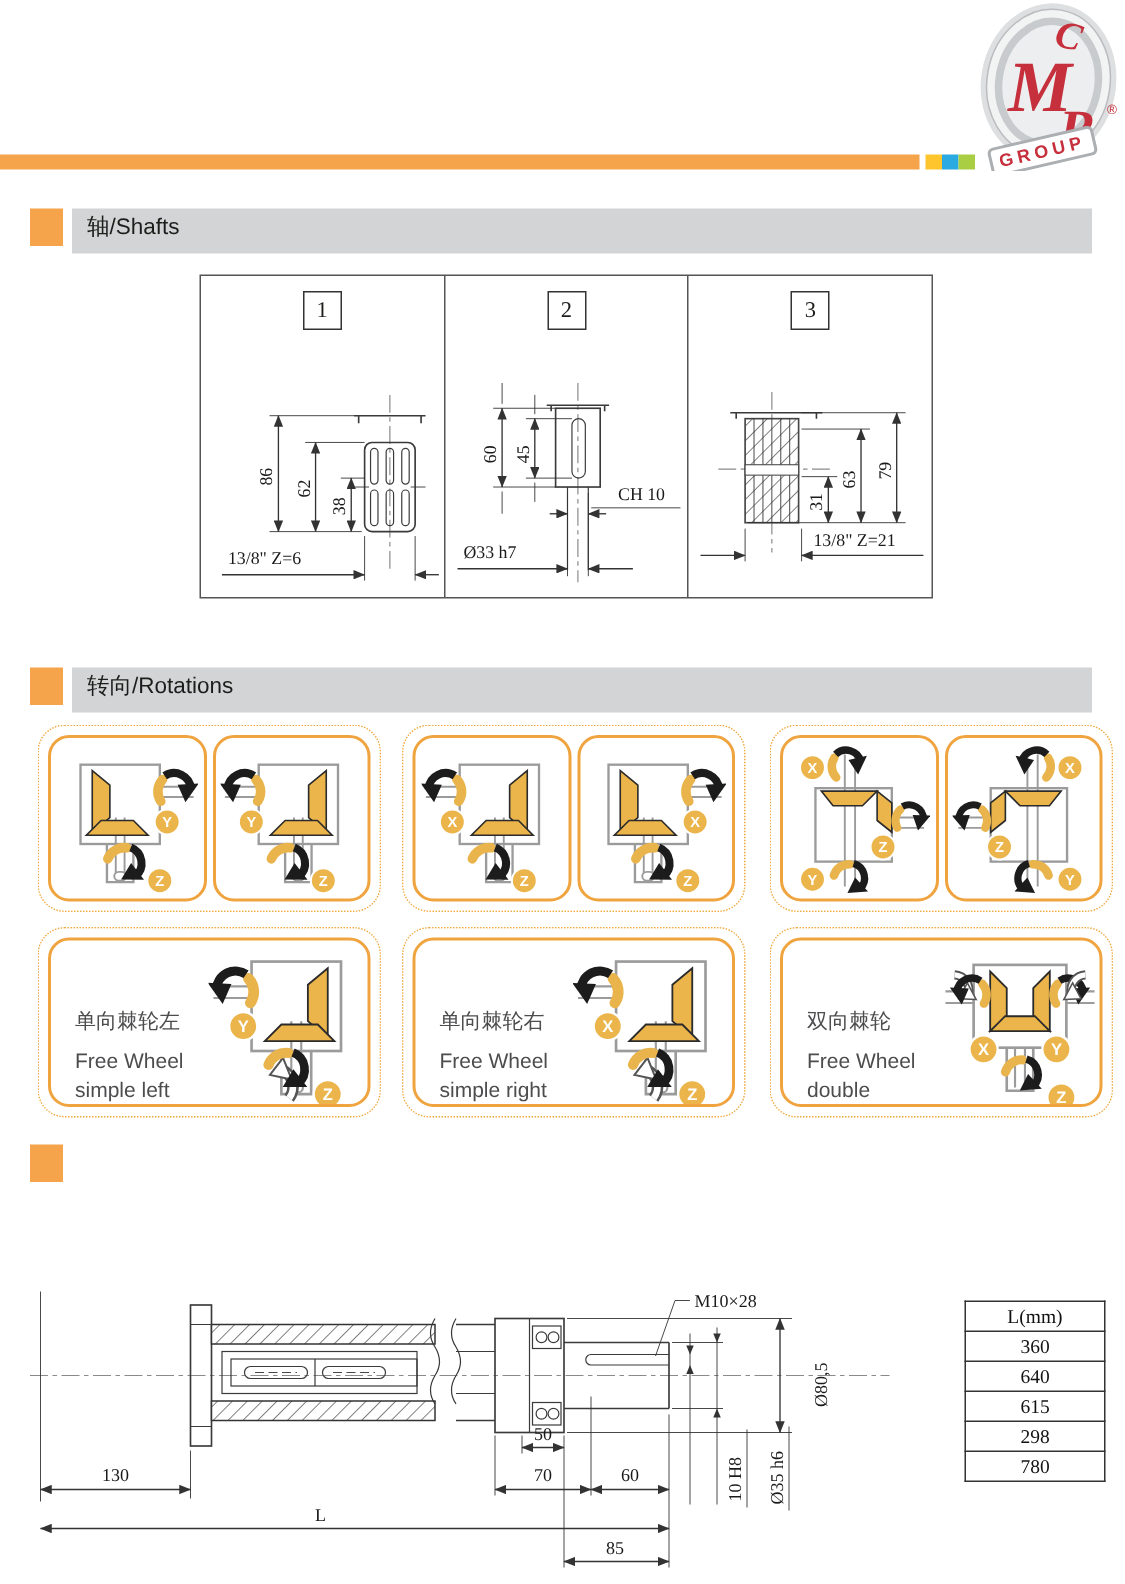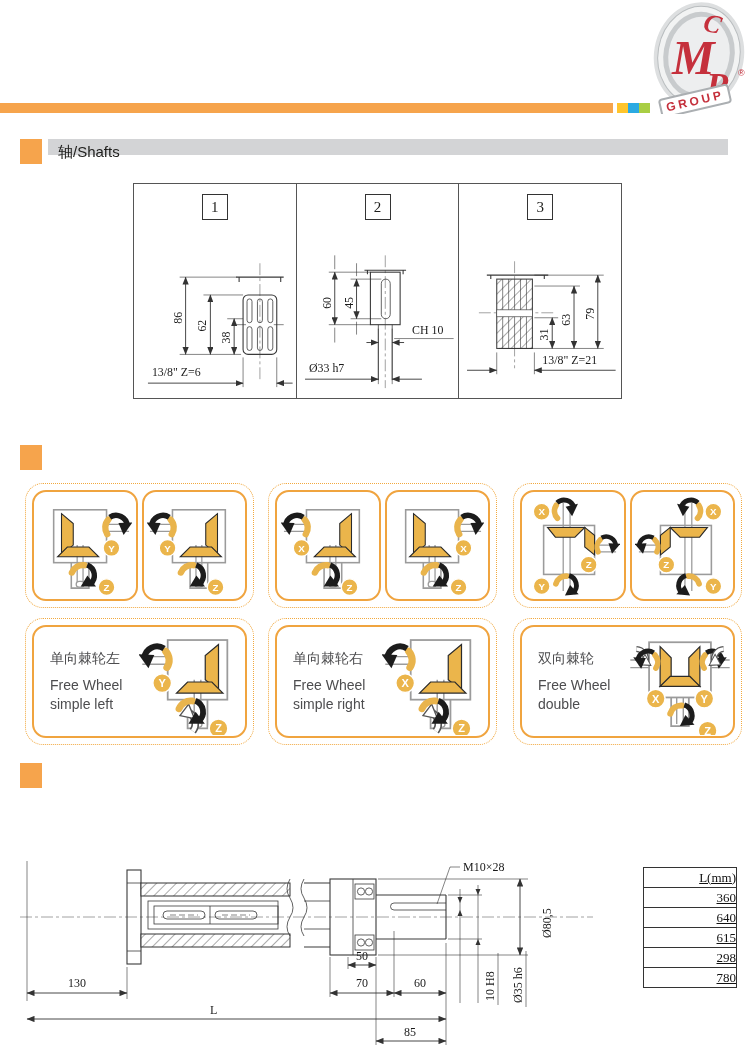--- a/index.html
+++ b/index.html
@@ -4,21 +4,21 @@
 <style>
   html,body{margin:0;padding:0;background:#fff;}
   .page{position:relative;width:750px;height:1056px;background:#fff;overflow:hidden;
         font-family:"Liberation Sans",sans-serif;color:#1d1d1b;}
   .abs{position:absolute;}
   
   .topbar{left:0;top:103px;width:613px;height:10px;background:#F6A44C;}
   .sq{top:103px;width:11px;height:10px;}
   
   .bullet{left:20px;width:22px;height:25px;background:#F6A44C;}
-  .hdr{left:48px;width:680px;height:16px;background:#D3D4D6;box-sizing:border-box;
+  .hdr{left:48px;width:680px;height:30px;background:#D3D4D6;box-sizing:border-box;
        font-size:15px;line-height:25px;padding-left:10px;font-weight:500;color:#1d1d1b;}
   
   .shaft-box{left:133px;top:183px;width:489px;height:216px;border:1.2px solid #555;
              display:flex;box-sizing:border-box;background:#fff;}
   .shaft-cell{position:relative;flex:1;border-right:1.2px solid #555;}
   .shaft-cell:last-child{border-right:none;}
   .numbox{position:absolute;top:10px;left:50%;transform:translateX(-50%);width:24px;height:24px;
           border:1.2px solid #333;font:15px "Liberation Serif",serif;text-align:center;
           line-height:24px;background:#fff;}
   .cellsvg{position:absolute;left:0;top:0;width:100%;height:100%;}
@@ -28,33 +28,33 @@
   .dl{stroke:#333;stroke-width:0.9;fill:none;}
   .xl{stroke:#333;stroke-width:0.6;fill:none;}
   .cl{stroke:#8a8a8a;stroke-width:0.8;fill:none;stroke-dasharray:12 3 3 3;}
   .dt{font:12px "Liberation Serif",serif;fill:#1a1a1a;}
   
   .rot-group{position:absolute;width:229px;box-sizing:border-box;border:1.6px dotted #F2A93F;
              border-radius:18px;padding:6px;display:flex;gap:4px;background:#fff;}
   .rot-card{flex:1;border:2px solid #F0A43F;border-radius:14px;background:#fff;overflow:hidden;}
   .rot-card svg{display:block;margin:5px auto 0;}
   .fw-card{flex:1;border:2px solid #F0A43F;border-radius:14px;background:#fff;display:flex;
-           align-items:center;overflow:hidden;}
+           align-items:flex-end;overflow:hidden;}
   .fw-text{flex:1;padding-left:16px;color:#4d4d4f;}
   .fw-zh{font-size:14px;margin-bottom:8px;}
   .fw-en{font-size:14px;line-height:19px;}
   .hs{fill:none;stroke:#9b9b9b;stroke-width:1.6;}
   .hs2{fill:none;stroke:#9b9b9b;stroke-width:1.3;}
   .gr{fill:#EBB54B;stroke:#2b2b2b;stroke-width:1.1;}
   
   .lg{fill:#C5303C;font-family:"Liberation Serif",serif;font-weight:bold;font-style:italic;}
   
   .ltable{left:643px;top:867px;width:94px;border-collapse:collapse;
           font:13px "Liberation Serif",serif;color:#111;background:#fff;}
-  .ltable td{border:1px solid #333;text-align:right;height:19px;padding:0;text-decoration:underline;}
+  .ltable td{border:1px solid #333;text-align:center;height:19px;padding:0;}
 </style>
 </head>
 <body>
 
 <div class="page">
 
   <svg width="0" height="0" style="position:absolute" aria-hidden="true">
     <defs>
       <marker id="aE" viewBox="0 0 10 8" refX="9.5" refY="4" markerWidth="9" markerHeight="7" orient="auto">
         <path d="M0,0 L10,4 L0,8 Z" fill="#333"></path>
@@ -165,20 +165,21 @@
         <text class="dt" x="84" y="182">13/8" Z=21</text>
         <path class="xl" d="M38,170 V192 M76,170 V192"></path>
         <line class="dl" x1="158" y1="188" x2="76" y2="188" marker-end="url(#aE)"></line>
         <line class="dl" x1="8" y1="188" x2="38" y2="188" marker-end="url(#aE)"></line>
       </svg>
       <div class="numbox">3</div>
     </div>
   </div>
 
   <div class="abs bullet" style="top:445px"></div>
+  <div class="abs hdr" style="top:445px">转向/Rotations</div>
 
   <div class="rot-group" style="left:25px;top:483px;height:125px">
     <div class="rot-card">
       <svg width="94" height="100" viewBox="0 0 96 96">
           <g>
             <rect x="16" y="10" width="54" height="54" class="hs"></rect>
             <path class="hs" d="M34,64 V90 H52 V64"></path>
             <path class="hs2" d="M40,46 V84 M46,46 V84"></path>
             <rect x="39" y="83" width="8" height="6" rx="3" class="hs2"></rect>
             <path class="hs2" d="M70,25 H93 M70,32 H93"></path>

